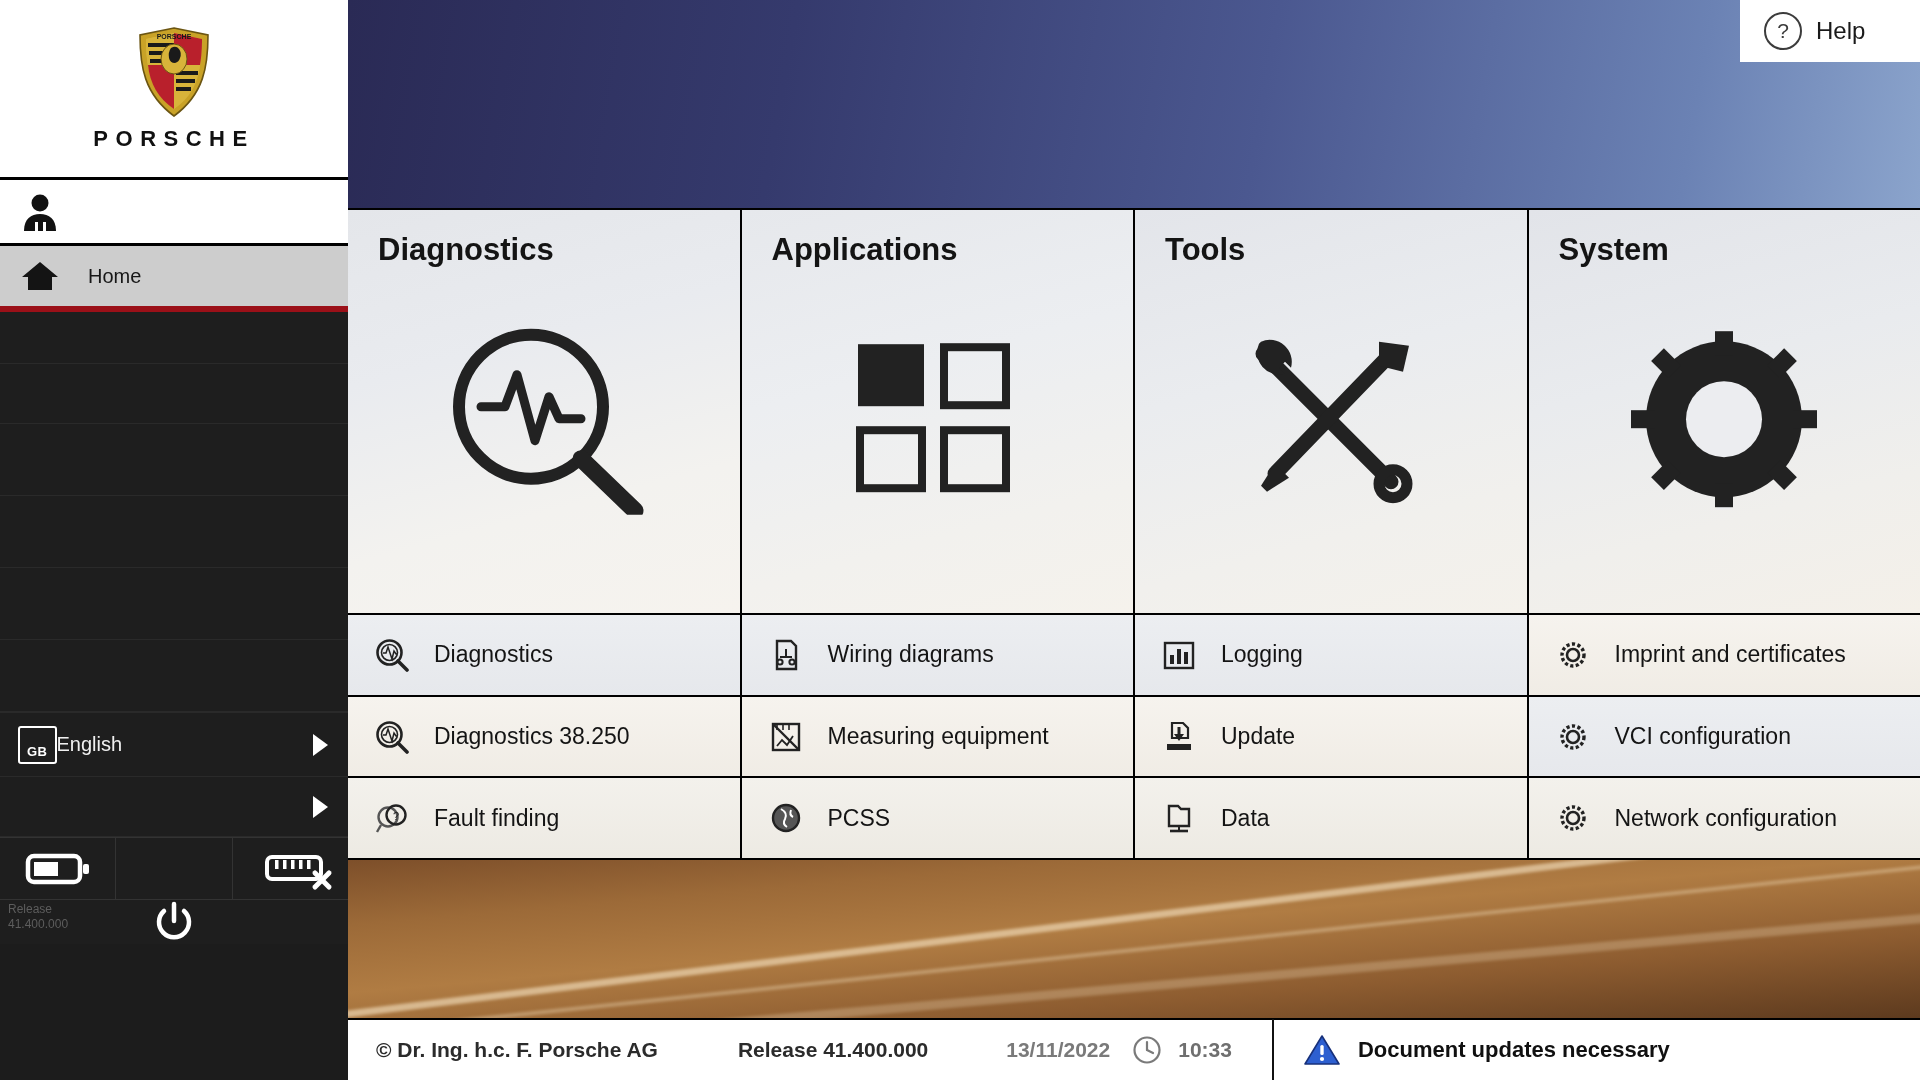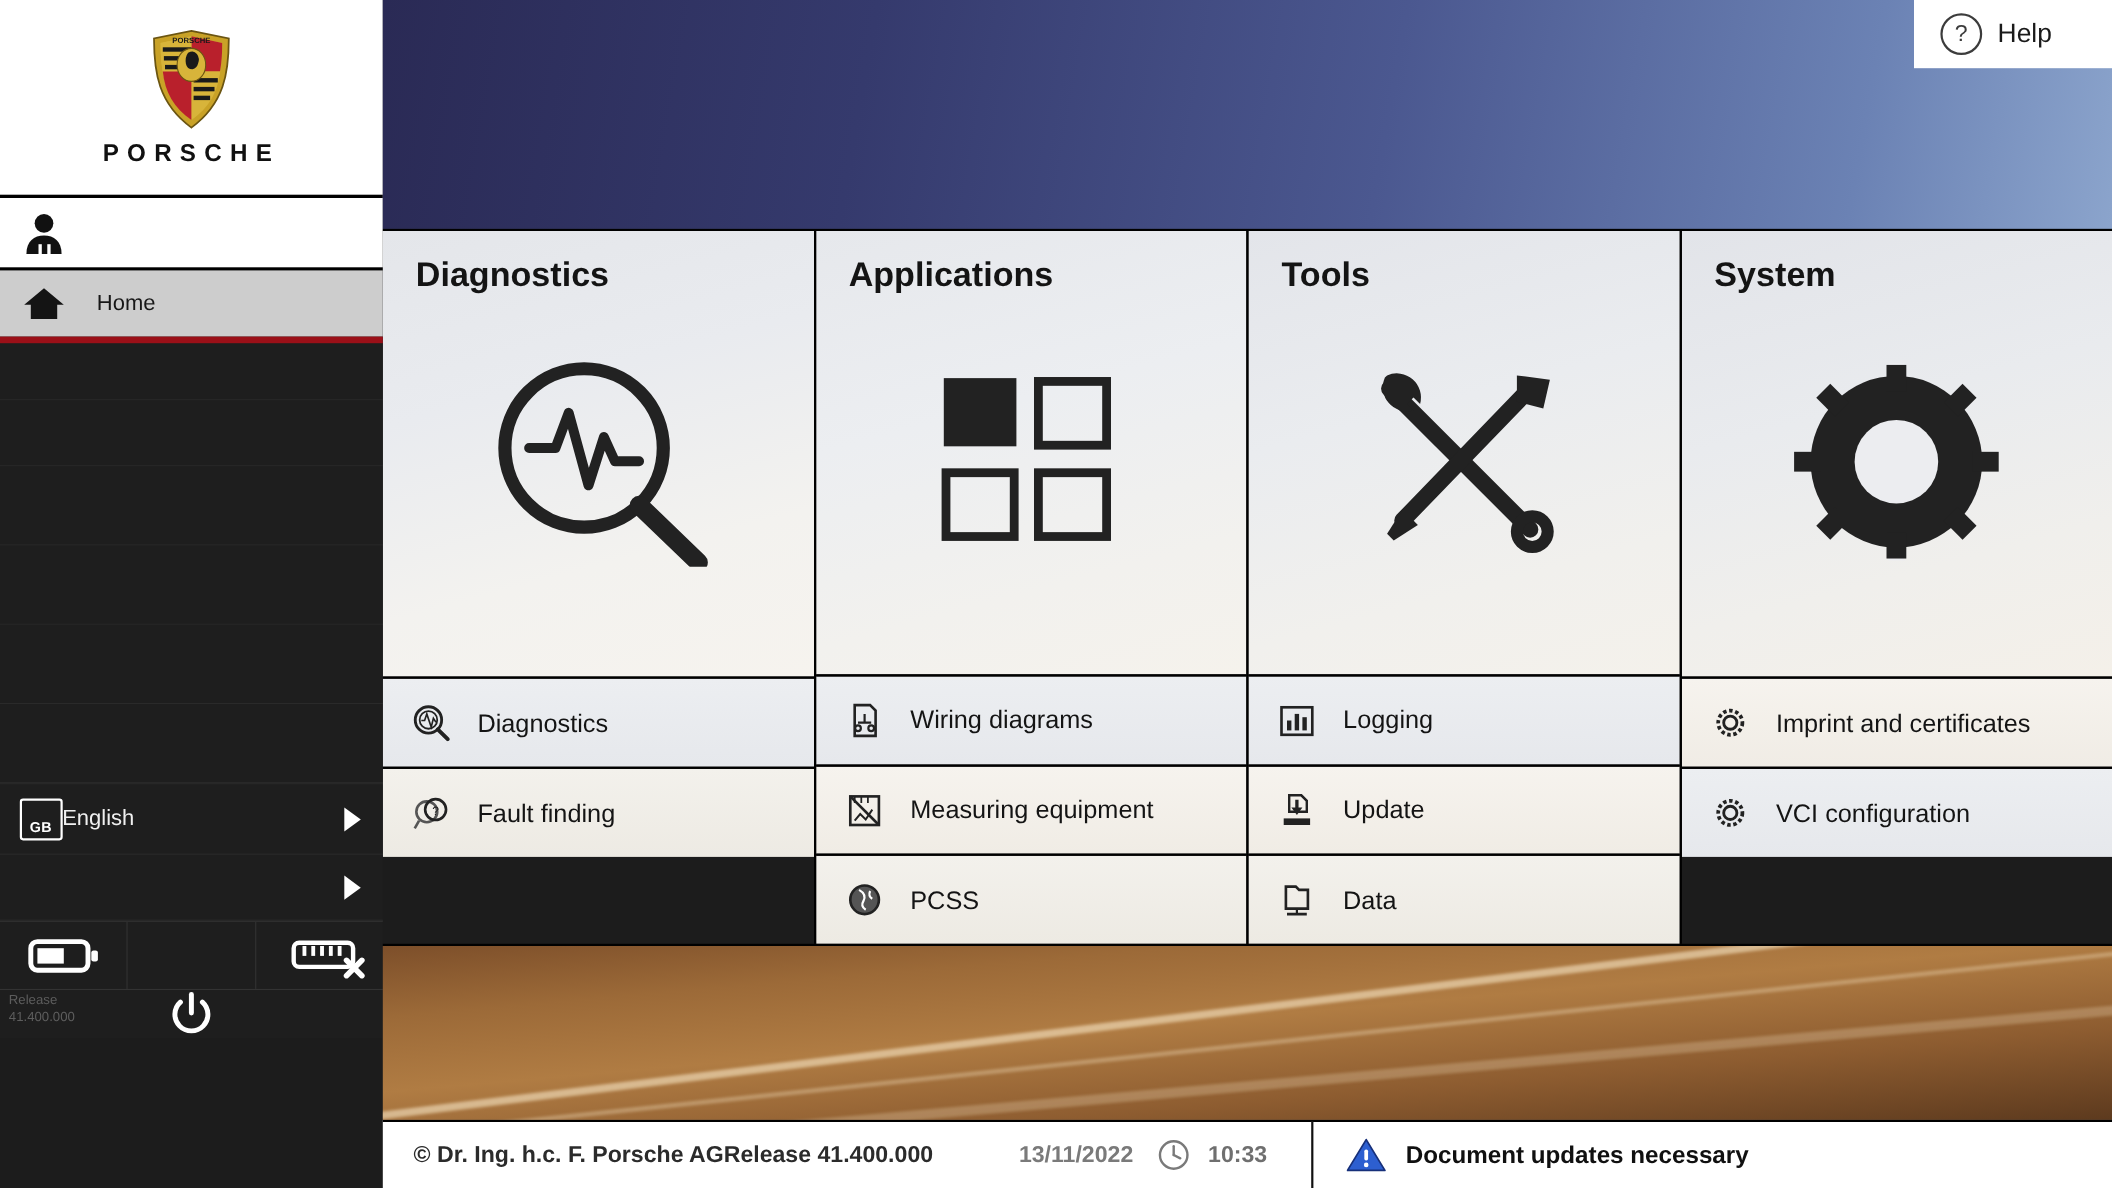--- a/index.html
+++ b/index.html
@@ -70,21 +70,21 @@
   .menu-row .m-label { margin-left:20px; }
   .row-a { background:linear-gradient(180deg,#eceef1 0%,#e6e8ec 100%); }
   .row-b { background:linear-gradient(180deg,#f6f3ee 0%,#f0ece5 100%); }
   .row-c { background:linear-gradient(180deg,#f3f1ec 0%,#edeae3 100%); }
 
   .road { flex:1; position:relative; overflow:hidden; background:linear-gradient(175deg,#7d4f2a 0%,#9c6a38 22%,#b07c43 45%,#8d5c30 72%,#5d3a1e 100%); border-top:2px solid #000; }
   .road .streak { position:absolute; background:rgba(255,240,210,.55); filter:blur(1.5px); }
 
   .statusbar { height:62px; background:#ffffff; display:flex; align-items:center; border-top:2px solid #000; }
   .sb-copy { font-size:21px; font-weight:700; color:#2b2b2b; margin-left:28px; }
-  .sb-release { font-size:21px; font-weight:700; color:#2b2b2b; }
+  .sb-release { font-size:21px; font-weight:700; color:#2b2b2b; margin-left:80px; }
   .sb-date { font-size:21px; font-weight:700; color:#7a7a7a; margin-left:78px; }
   .sb-clock { margin-left:22px; display:flex; align-items:center; }
   .sb-time { font-size:21px; font-weight:700; color:#6f6f6f; margin-left:16px; }
   .sb-divider { width:2px; height:62px; background:#111; margin-left:40px; }
   .sb-warn { display:flex; align-items:center; margin-left:30px; gap:18px; }
   .sb-warn-text { font-size:22px; font-weight:700; color:#101010; }
 </style>
 </head>
 <body>
 
@@ -211,20 +211,31 @@
         <div class="menu-row row-a">
           <span class="m-ico">
             <svg width="34" height="34" viewBox="0 0 34 34">
               <circle cx="14.5" cy="14.5" r="12" fill="none" stroke="#222" stroke-width="2.6"></circle>
               <circle cx="14.5" cy="14.5" r="8" fill="none" stroke="#222" stroke-width="1.6"></circle>
               <line x1="23" y1="23" x2="32" y2="32" stroke="#222" stroke-width="3.6" stroke-linecap="round"></line>
               <polyline points="8,15 11,15 13,9 17,21 19,13 21,16 22,16" fill="none" stroke="#222" stroke-width="1.5"></polyline>
             </svg>
           </span>
           <span class="m-label">Diagnostics</span>
+        </div>
+        <div class="menu-row row-b">
+          <span class="m-ico">
+            <svg width="34" height="34" viewBox="0 0 34 34">
+              <circle cx="14.5" cy="14.5" r="12" fill="none" stroke="#222" stroke-width="2.6"></circle>
+              <circle cx="14.5" cy="14.5" r="8" fill="none" stroke="#222" stroke-width="1.6"></circle>
+              <line x1="23" y1="23" x2="32" y2="32" stroke="#222" stroke-width="3.6" stroke-linecap="round"></line>
+              <polyline points="8,15 11,15 13,9 17,21 19,13 21,16 22,16" fill="none" stroke="#222" stroke-width="1.5"></polyline>
+            </svg>
+          </span>
+          <span class="m-label">Diagnostics 38.250</span>
         </div>
         <div class="menu-row row-c">
           <span class="m-ico">
             <svg width="34" height="34" viewBox="0 0 34 34">
               <circle cx="13" cy="16" r="9.5" fill="none" stroke="#555" stroke-width="2.4"></circle>
               <circle cx="21" cy="14" r="9.5" fill="none" stroke="#222" stroke-width="2.4"></circle>
               <text x="21" y="19" font-size="11" font-family="Liberation Sans, sans-serif" fill="#222" text-anchor="middle">?</text>
               <line x1="6" y1="24" x2="2" y2="31" stroke="#555" stroke-width="2.4"></line>
             </svg>
           </span>
@@ -373,20 +384,29 @@
         </div>
         <div class="menu-row row-a">
           <span class="m-ico">
             <svg width="34" height="34" viewBox="0 0 34 34">
               <circle cx="17" cy="17" r="11" fill="none" stroke="#222" stroke-width="3.4" stroke-dasharray="3.2 2.4"></circle>
               <circle cx="17" cy="17" r="6" fill="none" stroke="#222" stroke-width="2.6"></circle>
             </svg>
           </span>
           <span class="m-label">VCI configuration</span>
         </div>
+        <div class="menu-row row-c">
+          <span class="m-ico">
+            <svg width="34" height="34" viewBox="0 0 34 34">
+              <circle cx="17" cy="17" r="11" fill="none" stroke="#222" stroke-width="3.4" stroke-dasharray="3.2 2.4"></circle>
+              <circle cx="17" cy="17" r="6" fill="none" stroke="#222" stroke-width="2.6"></circle>
+            </svg>
+          </span>
+          <span class="m-label">Network configuration</span>
+        </div>
       </div>
     </div>
 
     <div class="road">
       <div class="streak" style="left:-4%;top:34%;width:108%;height:7px;transform:rotate(-7deg)"></div>
       <div class="streak" style="left:-4%;top:56%;width:108%;height:4px;transform:rotate(-6deg);opacity:.6"></div>
       <div class="streak" style="left:-4%;top:78%;width:108%;height:9px;transform:rotate(-5deg);opacity:.45"></div>
     </div>
 
     <div class="statusbar">

